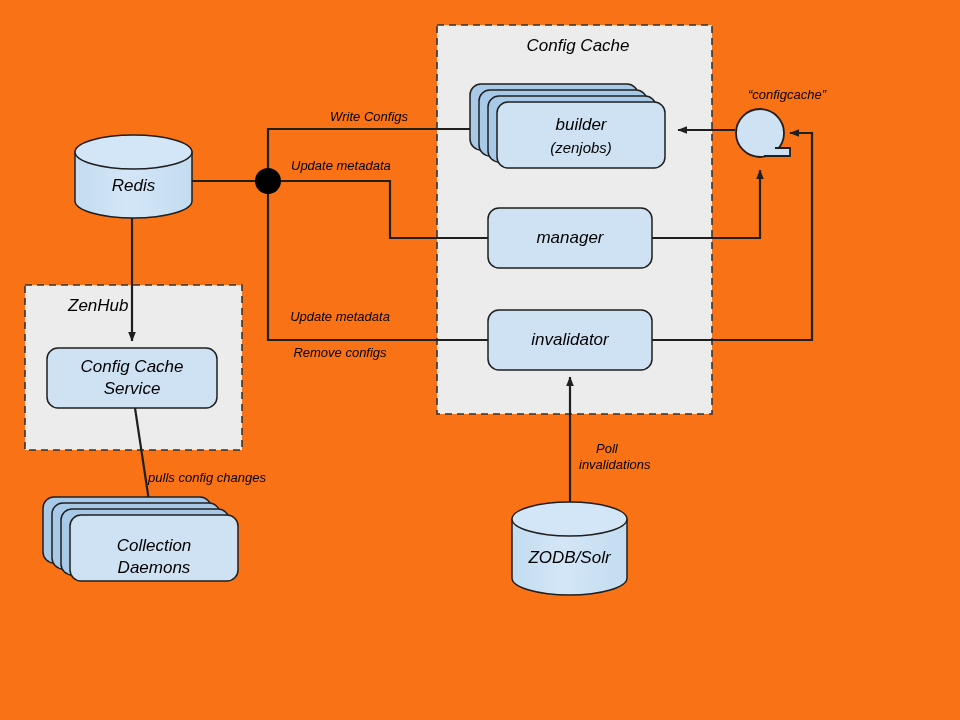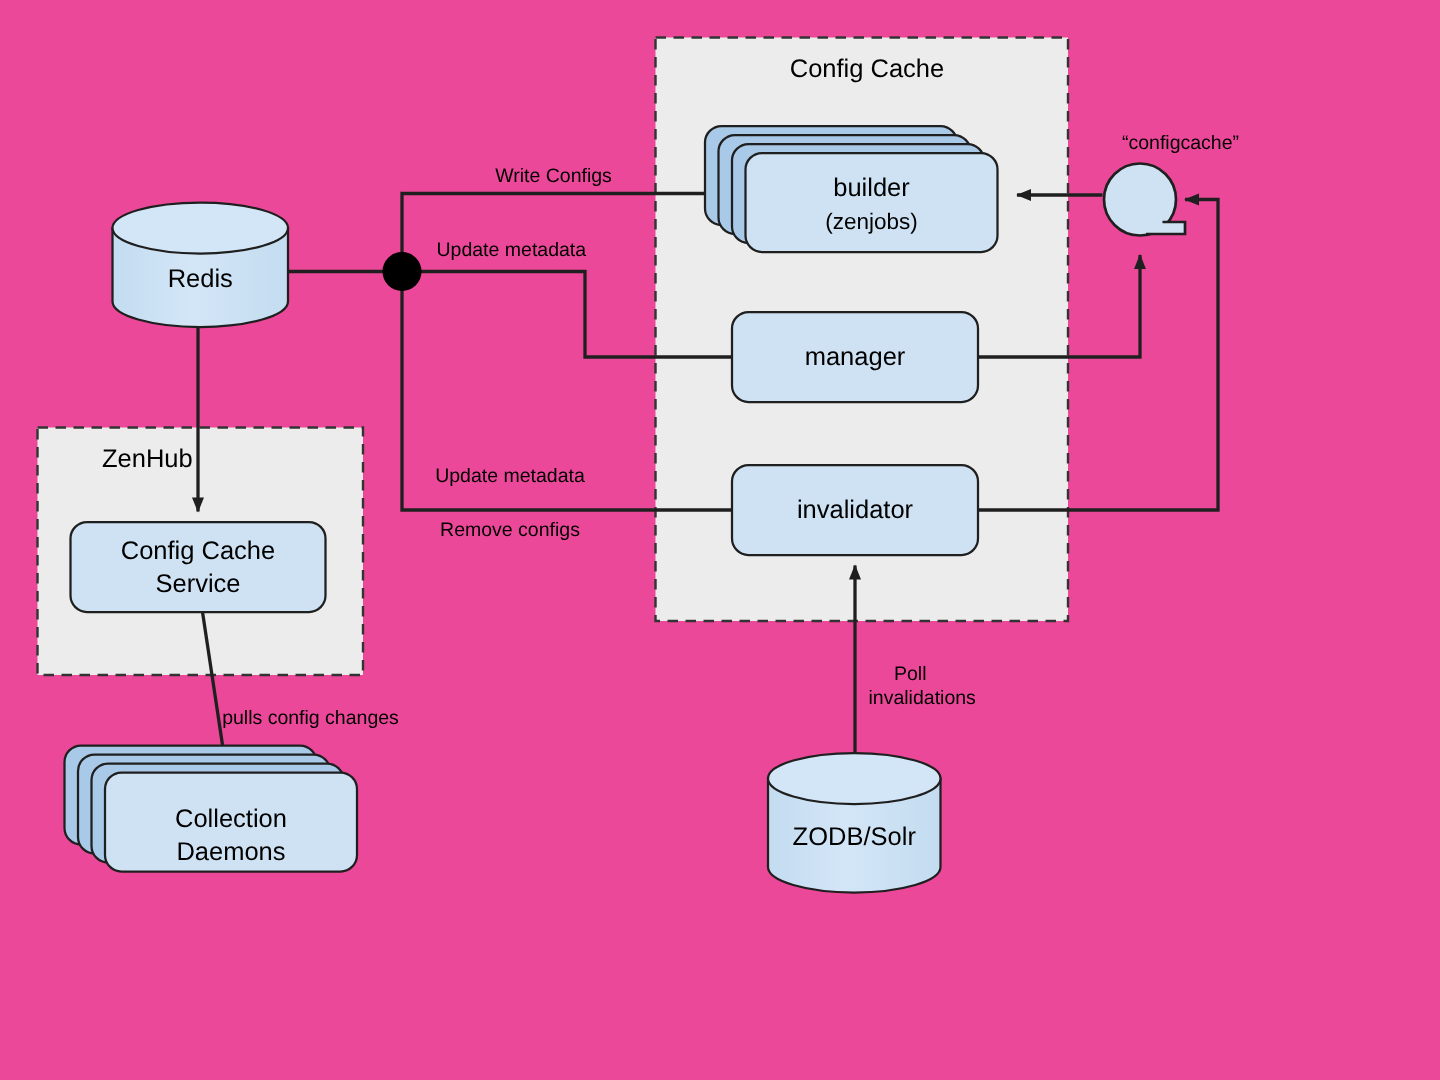--- a/index.html
+++ b/index.html
@@ -8,22 +8,23 @@
     padding: 0;
     background: #ffffff;
   }
   body {
     font-family: "Liberation Sans", sans-serif;
   }
   #canvas {
     position: relative;
     width: 960px;
     height: 720px;
-    background: #ec4899;
+    background: #f97316;
     overflow: hidden;
+    font-style: italic;
   }
   #canvas svg {
     position: absolute;
     top: 0;
     left: 0;
     width: 960px;
     height: 720px;
   }
   .lbl {
     fill: #000000;

